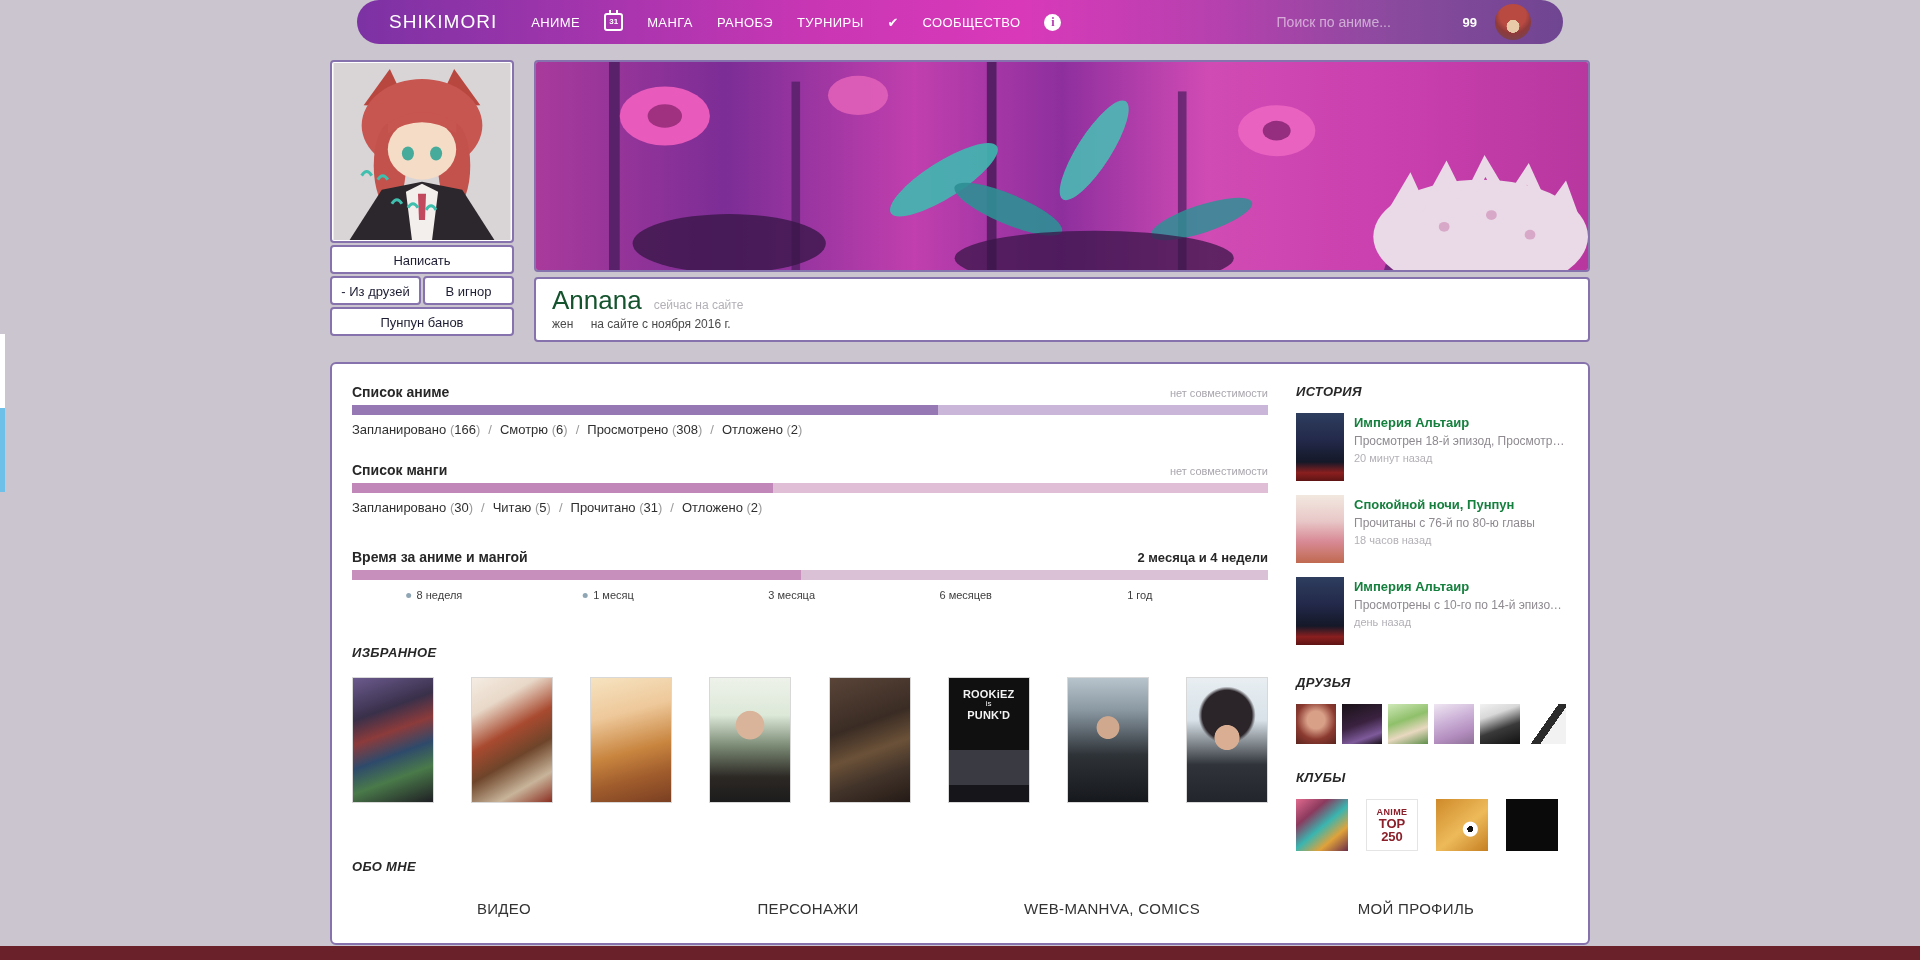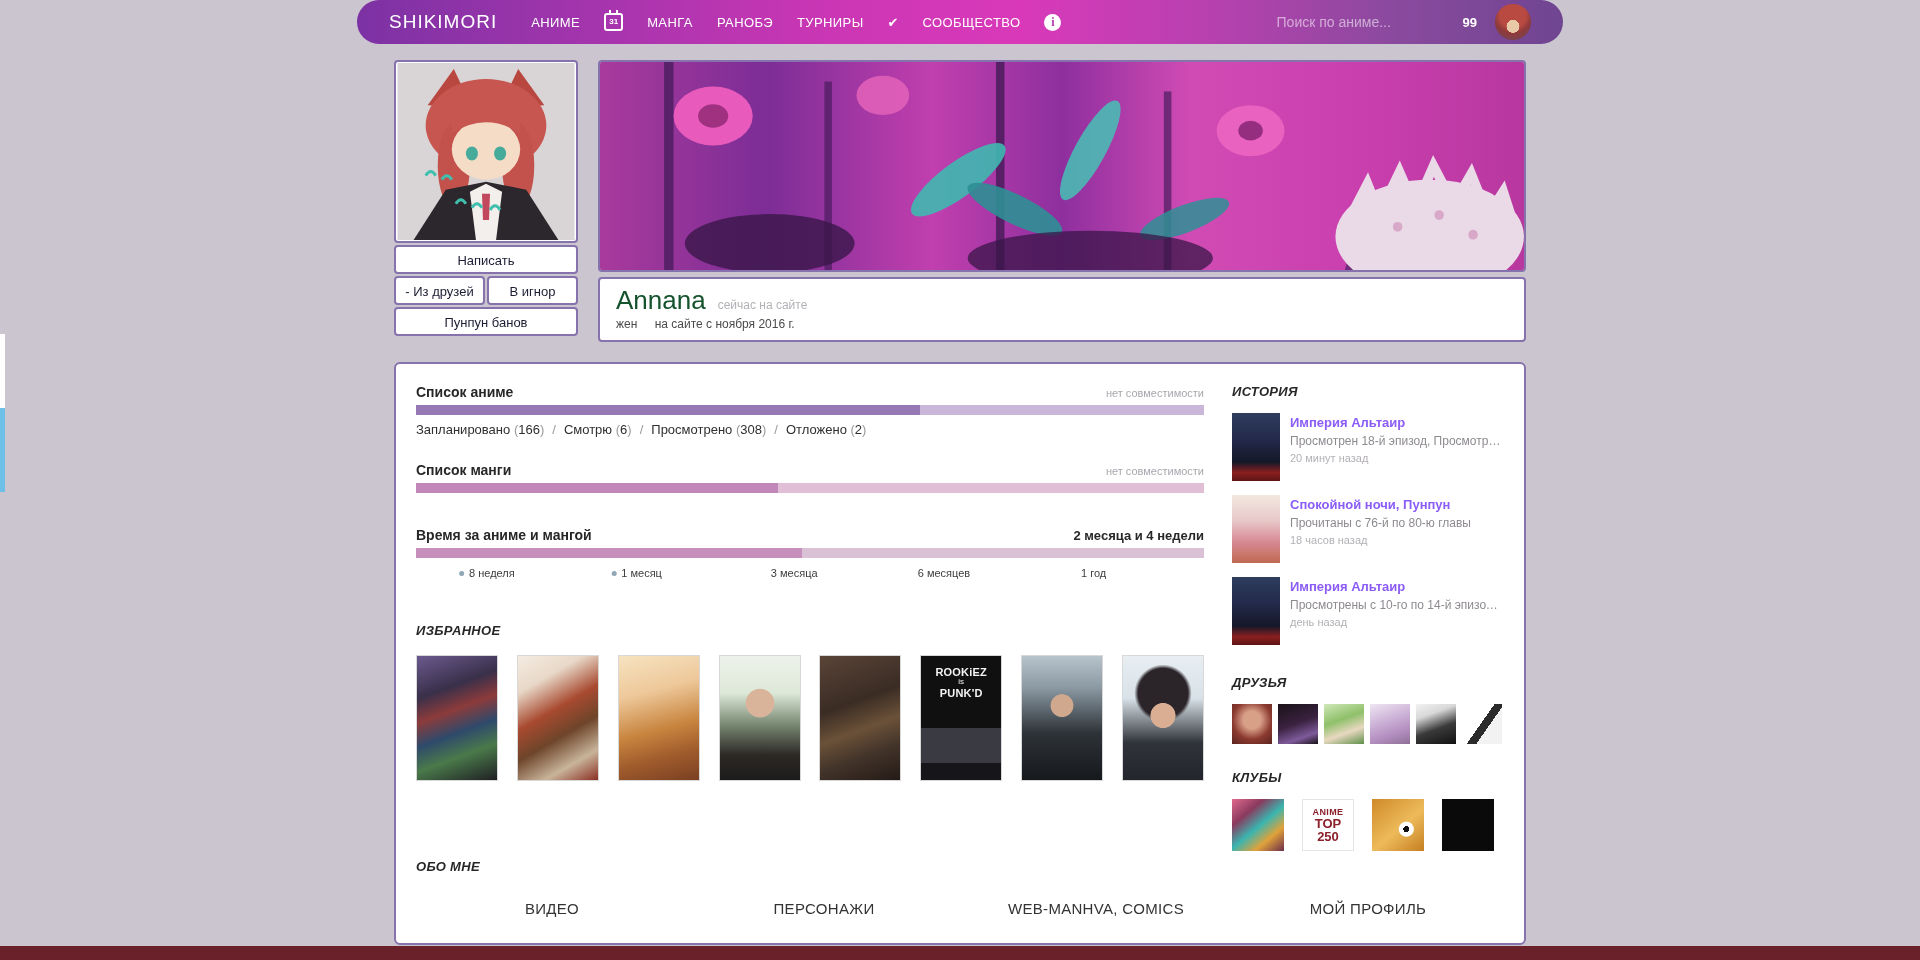--- a/index.html
+++ b/index.html
@@ -50,21 +50,21 @@
   .nav-search::placeholder { color:rgba(255,255,255,.55); }
   .nav-count { font-size:13px; font-weight:bold; margin:0 18px 0 8px; cursor:pointer; }
   .nav-avatar {
     width:36px; height:36px; border-radius:50%; cursor:pointer;
     background:
       radial-gradient(circle at 50% 62%, #e8c9a8 0 22%, transparent 23%),
       radial-gradient(circle at 50% 30%, #b84a42 0 42%, #8f3a3a 60%, #6b4a5e 100%);
   }
 
   
-  .content { width:1132px; margin:16px auto 0; }
+  .content { width:1260px; margin:16px auto 0; }
   .profile-head { display:flex; gap:20px; }
 
   .side { width:184px; flex-shrink:0; display:flex; flex-direction:column; gap:2px; }
   .card { background:#fff; border:2px solid #8672ac; border-radius:4px; }
   .avatar-card { height:183px; padding:1px; overflow:hidden; }
   .avatar-card svg { display:block; width:100%; height:100%; }
   .side-btn {
     display:block; text-align:center; font-size:13px; color:#1d1d33;
     padding:6px 0; cursor:pointer; height:29px;
   }
@@ -140,21 +140,21 @@
   .about { margin-top:8px; }
   .about-links { display:grid; grid-template-columns:repeat(4,1fr); margin-top:26px; padding-bottom:6px; }
   .about-link { text-align:center; font-size:15px; color:#333; letter-spacing:.3px; cursor:pointer; }
 
   
   .hist-item { display:flex; gap:10px; margin-top:14px; cursor:pointer; }
   .thumb { width:48px; height:68px; flex-shrink:0; }
   .thumb-altair { background:linear-gradient(180deg,#2e3d5e 0%,#23294a 40%,#141828 72%,#8b1f1f 88%,#5e1414 100%); }
   .thumb-punpun { background:linear-gradient(180deg,#f2e8e0 0%,#e8c8c8 38%,#d88a96 68%,#c06a50 100%); }
   .hist-text { min-width:0; }
-  .hist-title { font-size:13px; font-weight:bold; color:#8b5cf6; margin-top:2px; }
+  .hist-title { font-size:13px; font-weight:bold; color:#15803d; margin-top:2px; }
   .hist-desc { font-size:12px; color:#8e8a90; margin-top:4px; white-space:nowrap; overflow:hidden; text-overflow:ellipsis; }
   .hist-time { font-size:11px; color:#b3b0b6; margin-top:4px; }
 
   .friends-title { margin-top:30px; }
   .friends-row { display:flex; gap:6px; margin-top:14px; }
   .friend { width:40px; height:40px; cursor:pointer; }
   .fr-1 { background:radial-gradient(circle at 50% 40%, #d9a088 0 28%, #8b3a30 62%, #5a241e 100%); }
   .fr-2 { background:linear-gradient(160deg,#1a1218 0%,#3a2240 48%,#7e5a9b 78%,#1a1218 100%); }
   .fr-3 { background:linear-gradient(160deg,#cfe8b8 0%,#8fc06a 40%,#e8d8c0 68%,#5e8f4a 100%); }
   .fr-4 { background:linear-gradient(160deg,#efe6f2 0%,#cdb3d8 40%,#b48fc0 70%,#8f7098 100%); }
@@ -303,20 +303,23 @@
           </div>
 
           <div class="list-block">
             <div class="list-head">
               <span class="block-title">Список манги</span>
               <span class="compat">нет совместимости</span>
             </div>
             <div class="bar bar-manga">
               <div class="bar-fill" style="width: 46%;"></div>
             </div>
+            <div class="stats">
+              <span class="stat"><span>Запланировано</span> <span class="cnt">30</span></span><span class="stat"><span>Читаю</span> <span class="cnt">5</span></span><span class="stat"><span>Прочитано</span> <span class="cnt">31</span></span><span class="stat"><span>Отложено</span> <span class="cnt">2</span></span>
+            </div>
           </div>
 
           <div class="list-block" style="margin-top:34px;">
             <div class="time-head">
               <span class="block-title">Время за аниме и мангой</span>
               <span class="time-total">2 месяца и 4 недели</span>
             </div>
             <div class="bar bar-time">
               <div class="bar-fill" style="width: 49%;"></div>
             </div>

